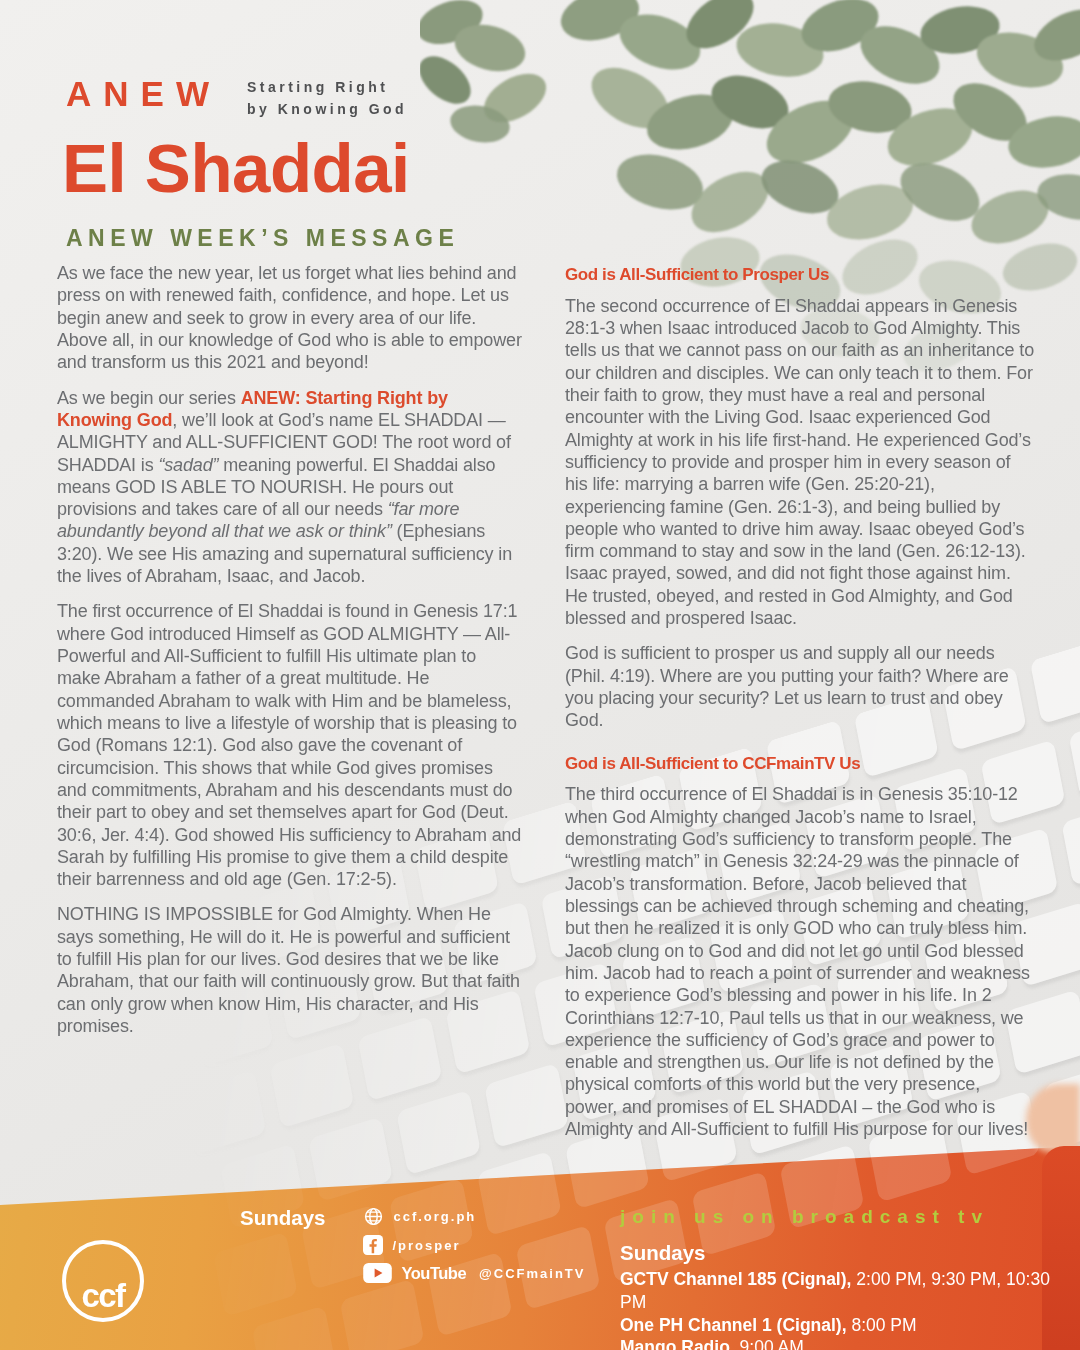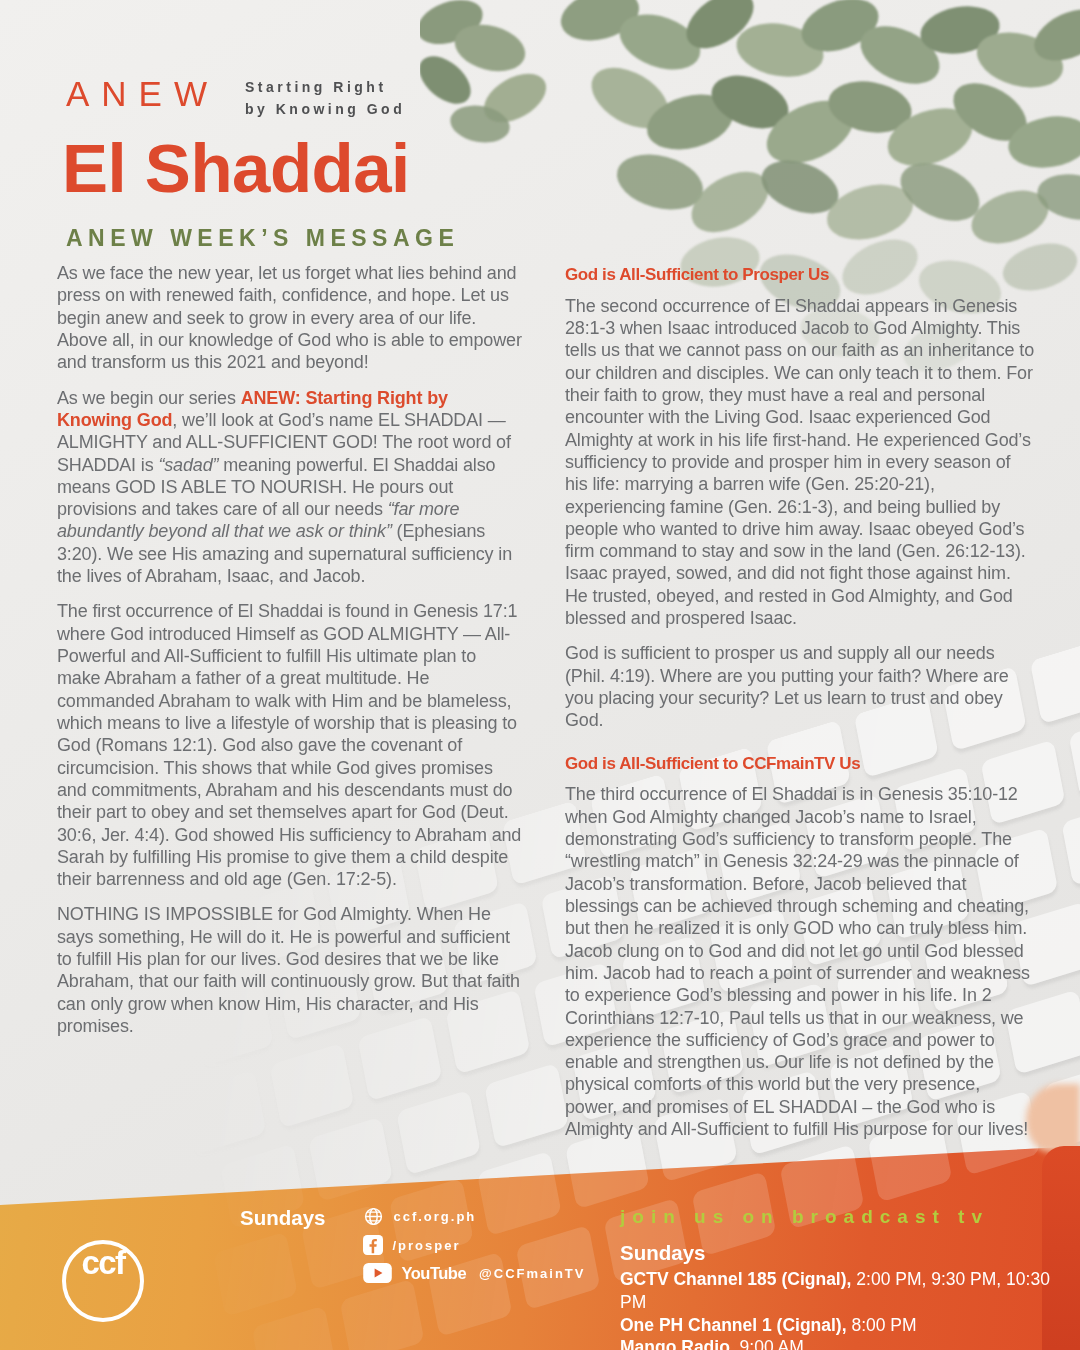--- a/index.html
+++ b/index.html
@@ -23,37 +23,37 @@
   .band{position:absolute;inset:0;
     background:linear-gradient(97deg,#E5B149 0%,#E9A143 28%,#E6823A 55%,#E05A2C 82%,#DE4E27 100%);
     clip-path:polygon(0 1205px,1080px 1146px,1080px 1350px,0 1350px);}
   .hand{position:absolute;right:0;top:1084px;width:54px;height:68px;background:#EFC1A3;
         border-radius:70% 0 0 50% / 60% 0 0 55%;filter:blur(3px);}
   .sleeve{position:absolute;right:0;top:1146px;width:38px;height:204px;
         background:linear-gradient(180deg,#DC4B26,#CE3F20);border-top-left-radius:22px;}
   
   .header{position:absolute;left:66px;top:76px;}
   .brand-row{display:flex;align-items:flex-start;gap:26px;}
-  .brand{font-size:35px;font-weight:normal;letter-spacing:12px;color:#DD4A2D;line-height:1;}
+  .brand{font-size:35px;font-weight:bold;letter-spacing:12px;color:#DD4A2D;line-height:1;}
   .tagline{font-size:14px;font-weight:bold;letter-spacing:3.5px;color:#4F5052;line-height:1.55;padding-top:1px;}
   .title{font-size:69px;font-weight:bold;color:#DD4A2D;letter-spacing:-0.5px;line-height:1;margin:14px 0 0 -4px;}
   .subtitle{font-size:23px;font-weight:bold;letter-spacing:5.5px;color:#6D8048;margin-top:22px;}
   
   .col{position:absolute;top:262px;color:#6C6E71;}
   .col-left{left:57px;width:466px;}
   .col-right{left:565px;width:472px;}
   .body-p{font-size:18px;line-height:1.24;letter-spacing:-0.15px;margin:0 0 13px 0;}
   .col-heading{font-size:17px;line-height:1.22;letter-spacing:-0.4px;color:#DE4A2C;
                font-weight:bold;margin:22px 0 9px 0;white-space:pre-line;}
   .col-heading:first-child{margin-top:3px;}
   .bold-red{font-weight:bold;color:#DC4B2D;}
   .it{font-style:italic;}
   
   .ccf-logo{position:absolute;left:62px;top:1240px;width:74px;height:74px;border:4px solid #fff;
-            border-radius:50%;display:flex;align-items:flex-start;justify-content:center;}
+            border-radius:50%;display:flex;align-items:flex-end;justify-content:center;}
   .ccf-logo span{color:#fff;font-size:33px;font-weight:bold;letter-spacing:-1.5px;padding-bottom:3px;}
   .f-block{position:absolute;color:#fff;}
   .online-block{left:240px;top:1206px;}
   .broadcast-block{left:620px;top:1206px;}
   .green-h{font-size:19px;font-weight:bold;letter-spacing:7px;color:#B3CC3E;margin-bottom:13px;}
   .day{font-size:20.5px;font-weight:bold;margin-bottom:3px;}
   .times div{font-size:18.5px;line-height:1.22;}
   .online-cols{display:flex;gap:38px;}
   .link-row{display:flex;align-items:center;gap:9px;margin-bottom:8px;}
   .link-label{font-size:13px;font-weight:bold;letter-spacing:2px;}

